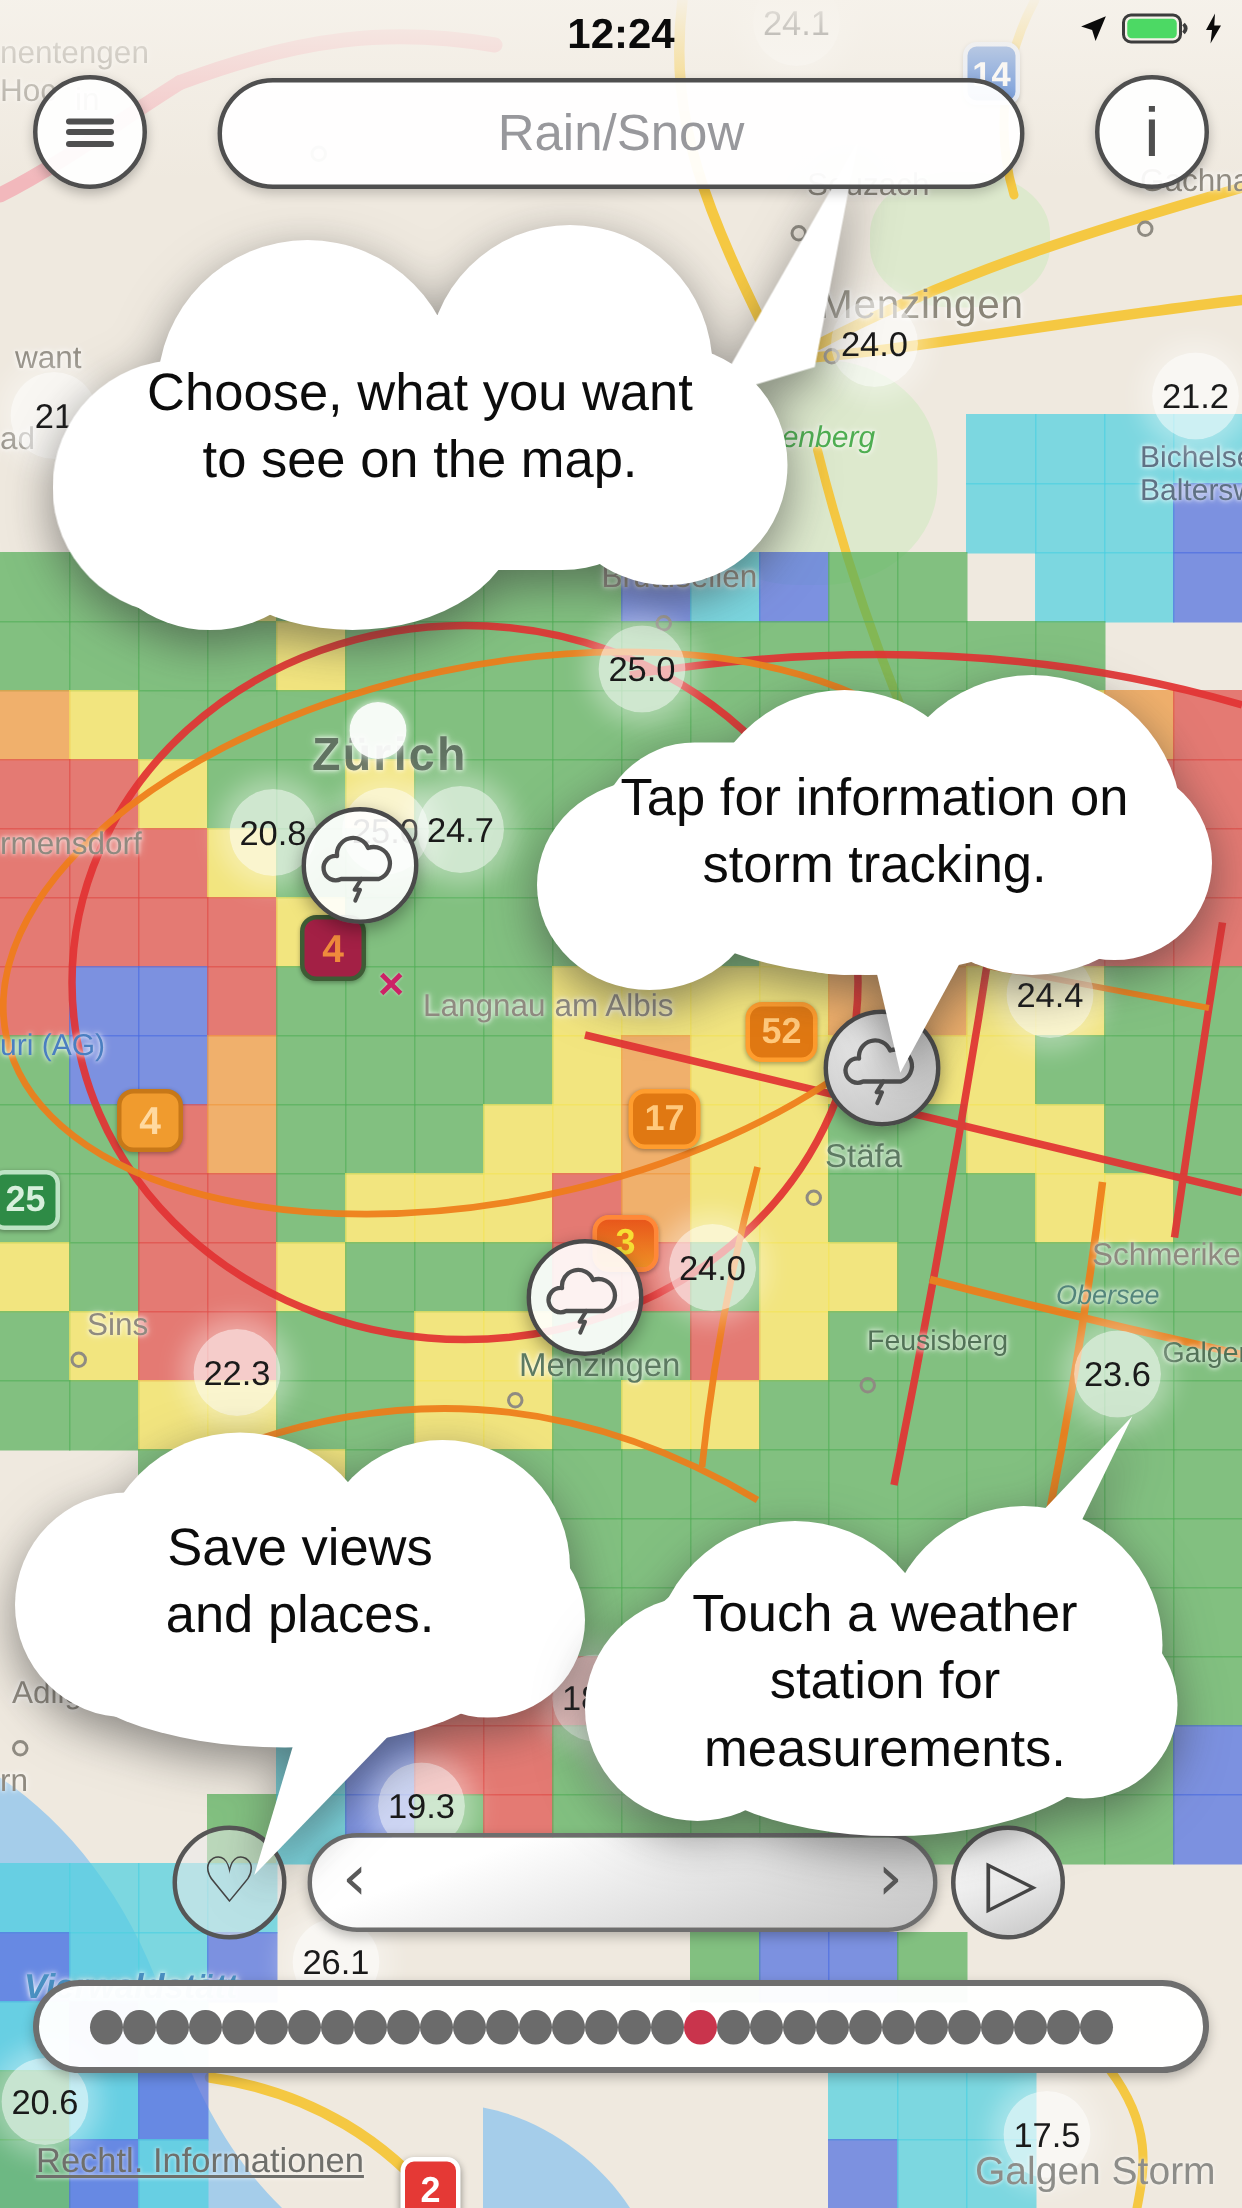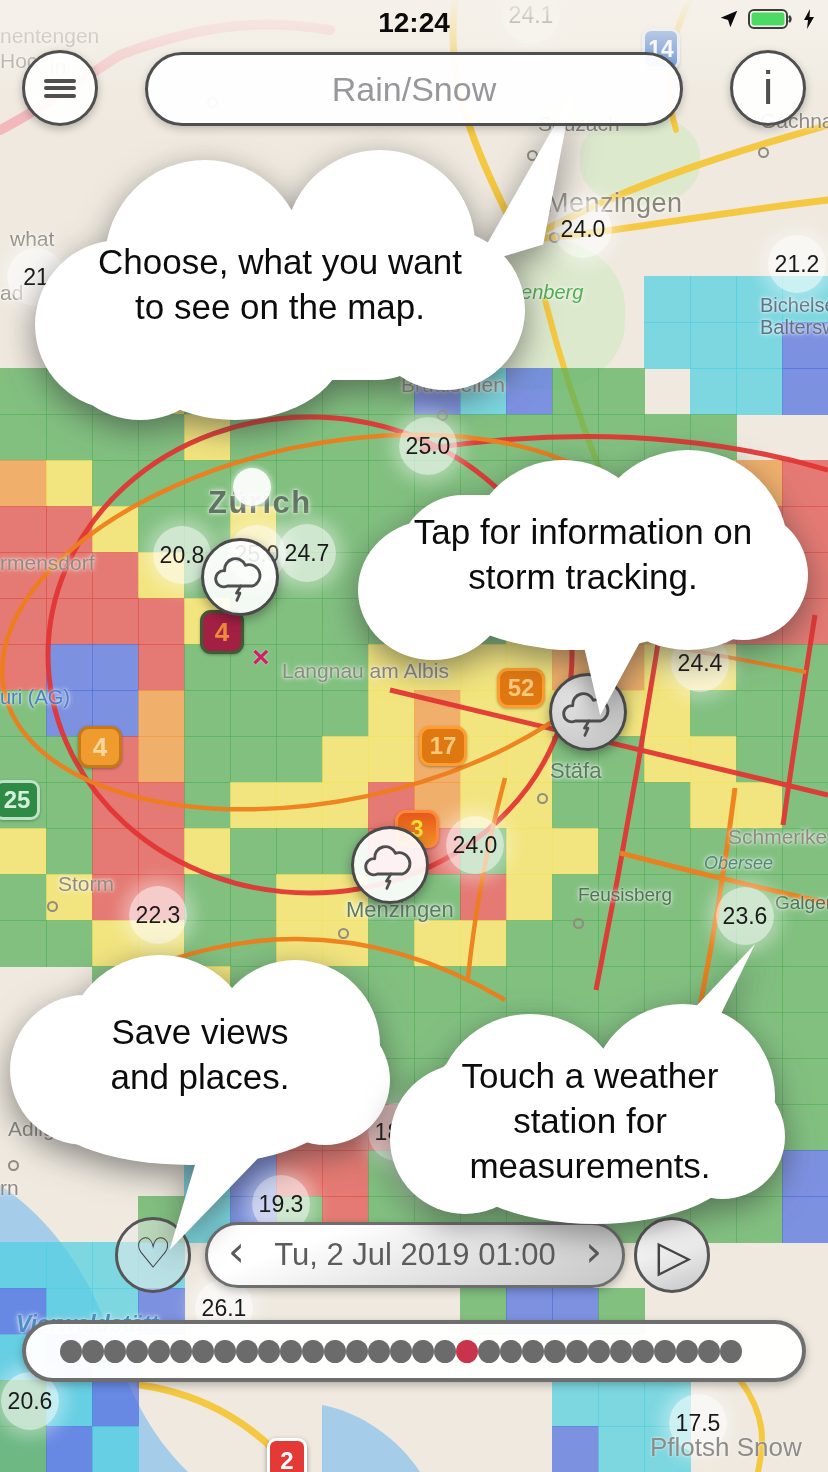--- a/index.html
+++ b/index.html
@@ -520,32 +520,32 @@
     <path d="M80 1000 Q 300 878 505 1000" stroke="#ef7d1a" stroke-width="4.5"></path>
   </svg>
 
   <div class="layer z20" id="labels">
       <div class="maplabel l-md" style="left: 0px; top: 24px;">nentengen</div>
       <div class="maplabel l-md" style="left: 0px; top: 49px;">Hoc</div>
       <div class="maplabel l-md" style="left: 50px; top: 55px;">in</div>
       <div class="maplabel l-md" style="left: 538px; top: 112px;">Seuzach</div>
       <div class="maplabel l-md" style="left: 760px; top: 109px;">Gachnang</div>
       <div class="maplabel l-lg" style="left: 546px; top: 188px;">Menzingen</div>
-      <div class="maplabel l-md" style="left: 10px; top: 227px;">what</div>
+      <div class="maplabel l-md" style="left: 10px; top: 227px;">want</div>
       <div class="maplabel l-md" style="left: 0px; top: 281px;">ad</div>
       <div class="maplabel l-forest" style="left: 500px; top: 281px;">chenberg</div>
       <div class="maplabel l-water" style="left: 760px; top: 294px;">Bichelsee-</div>
       <div class="maplabel l-water" style="left: 760px; top: 316px;">Balterswil</div>
       <div class="maplabel l-md" style="left: 401px; top: 373px;">Bruttisellen</div>
       <div class="maplabel l-xl" style="left: 208px; top: 485px;">Zürich</div>
       <div class="maplabel l-md" style="left: 0px; top: 551px;">rmensdorf</div>
       <div class="maplabel l-blue" style="left: 0px; top: 686px;">uri (AG)</div>
       <div class="maplabel l-md" style="left: 282px; top: 659px;">Langnau am Albis</div>
       <div class="maplabel l-gt" style="left: 550px; top: 758px;">Stäfa</div>
-      <div class="maplabel l-md" style="left: 58px; top: 872px;">Storm</div>
+      <div class="maplabel l-md" style="left: 58px; top: 872px;">Sins</div>
       <div class="maplabel l-gt" style="left: 346px; top: 897px;">Menzingen</div>
       <div class="maplabel l-gs" style="left: 578px; top: 884px;">Feusisberg</div>
       <div class="maplabel l-md" style="left: 728px; top: 825px;">Schmerike</div>
       <div class="maplabel l-wit" style="left: 704px; top: 853px;">Obersee</div>
       <div class="maplabel l-gs" style="left: 775px; top: 892px;">Galgen</div>
       <div class="maplabel l-md" style="left: 8px; top: 1117px;">Adligen</div>
       <div class="maplabel l-md" style="left: 0px; top: 1176px;">rn</div>
       <div class="maplabel l-lake" style="left: 16px; top: 1291px; margin-top: 20px;">Vierwaldstätt</div>
       <div class="towndot" style="left: 207px; top: 97px;"></div>
       <div class="towndot" style="left: 527px; top: 150px;"></div>
@@ -660,21 +660,20 @@
     <div class="bcenter" style="left:30px;top:45px;width:340px;height:140px;"></div>
     <div class="btext" style="left:45px;top:20px;width:310px;height:195px;">Touch a weather station for measurements.</div>
   </div>
 
   <div class="z60" id="heartbtn" style="z-index:60;">
     <span class="hearticon">♡</span>
   </div>
 
   <div class="metal z60" id="datepill" style="z-index:60;">
     <span class="chev">‹</span>
-    <span id="datelabel">Tu, 2 Jul 2019 01:00</span>
     <span class="chev">›</span>
   </div>
 
   <div class="metal z60" id="playbtn" style="z-index:60;">
     <span class="playicon">▷</span>
   </div>
 
   <div id="timelinebar" style="z-index:60;">
       <span class="tl-dot"></span>
       <span class="tl-dot"></span>
@@ -702,21 +701,22 @@
       <span class="tl-dot"></span>
       <span class="tl-dot"></span>
       <span class="tl-dot"></span>
       <span class="tl-dot"></span>
       <span class="tl-dot"></span>
       <span class="tl-dot"></span>
       <span class="tl-dot"></span>
       <span class="tl-dot"></span>
     </div>
 
-  <div id="brand" style="z-index:60;">Pflotsh Snow</div>
+  <a id="legal" style="z-index:60;">Rechtl. Informationen</a>
+  <div id="brand" style="z-index:60;">Galgen Storm</div>
 
   <div class="circlebtn z80" style="left:22px;top:50px;z-index:80;">
     <span>
       <span class="hambar" style="display:block;"></span>
       <span class="hambar" style="display:block;"></span>
       <span class="hambar" style="display:block;"></span>
     </span>
   </div>
   <div id="layerpill" class="z80" style="z-index:80;">
     <span>Rain/Snow</span>

